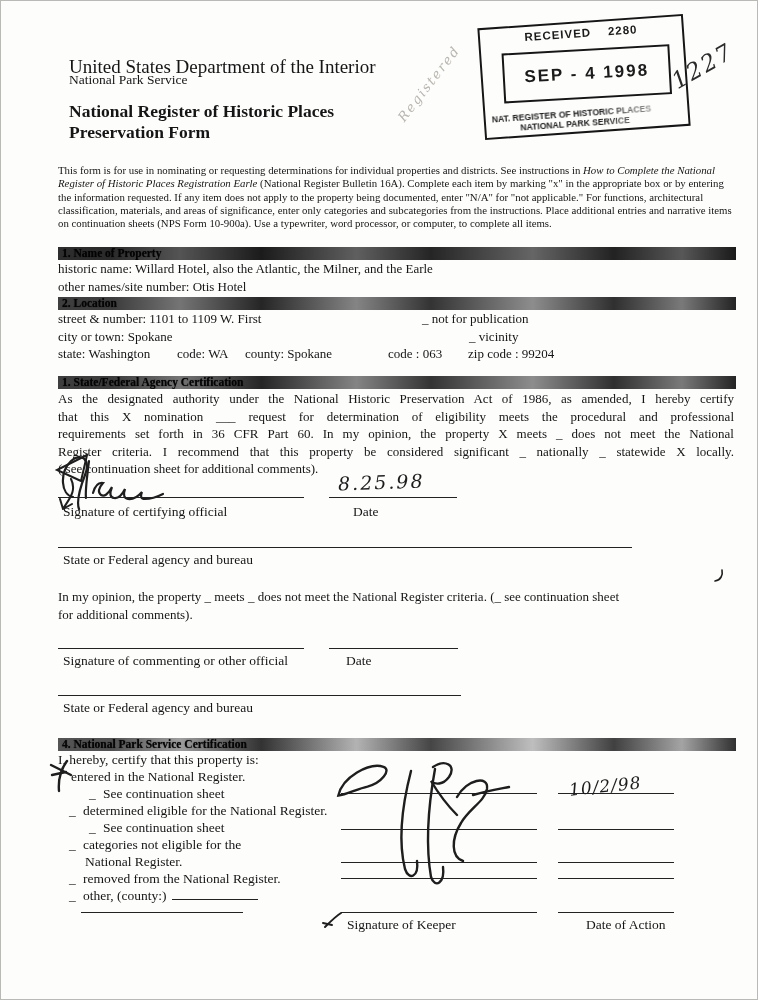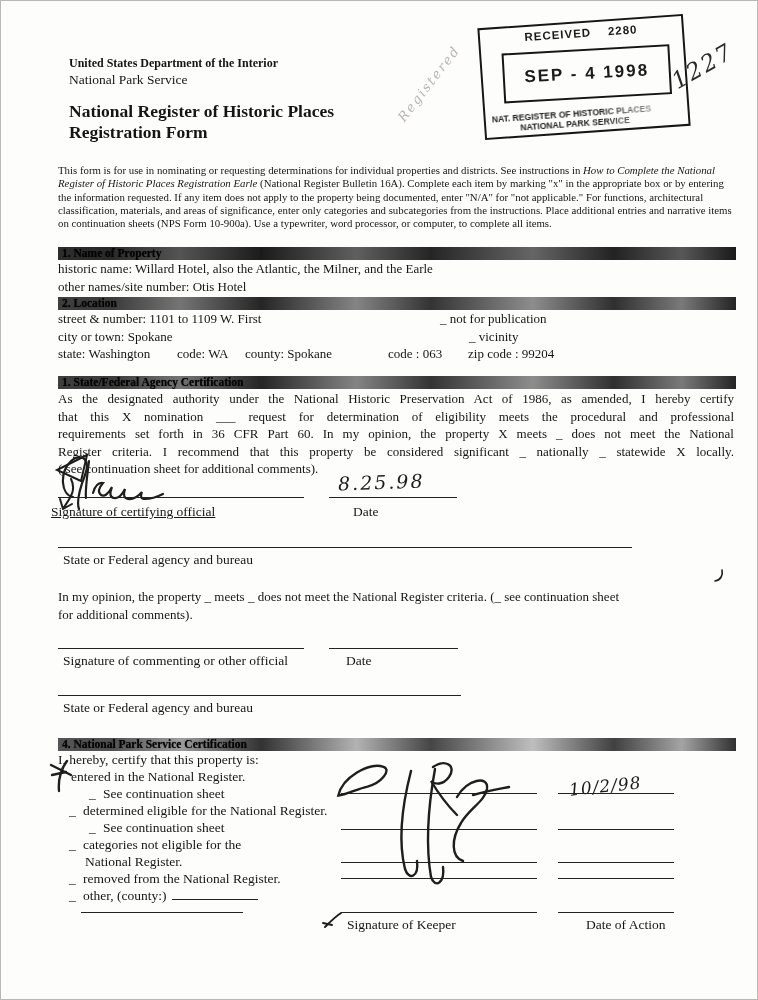--- a/index.html
+++ b/index.html
@@ -4,21 +4,21 @@
 <style>
   * { margin:0; padding:0; box-sizing:border-box; }
   html,body { background:#e8e8e8; }
   .page {
     position:relative; width:758px; height:1000px;
     background:#fdfdfc; border:1px solid #b9b9b6;
     font-family:"Liberation Serif", serif; color:#151515;
     overflow:hidden;
   }
   .abs { position:absolute; }
-  .dept { font-size:12px; font-weight:bold; }
+  .dept { font-size:19px; font-weight:normal; }
   .agency { font-size:13.5px; }
   .title { font-size:17.5px; font-weight:bold; line-height:21px; }
   .instr { font-size:10.8px; line-height:13.3px; white-space:nowrap; }
   .instr .it { font-style:italic; }
   .secbar {
     left:57px; width:678px; height:13px; padding:0 0 4px 4px;
     font-size:11.5px; font-weight:bold; line-height:13px; color:#040404;
     text-shadow:0 0 1px rgba(0,0,0,.65);
     background:
       linear-gradient(90deg, rgba(0,0,0,.55) 0%, rgba(40,40,40,.8) 8%, rgba(95,95,95,.5) 18%, rgba(20,20,20,.85) 30%, rgba(125,125,125,.45) 44%, rgba(30,30,30,.8) 55%, rgba(145,145,145,.4) 70%, rgba(25,25,25,.8) 82%, rgba(105,105,105,.5) 92%, rgba(10,10,10,.8) 100%), #8a8a8a;
@@ -62,21 +62,21 @@
 </style>
 </head>
 <body>
 
 <div class="page">
 
   <div class="abs dept" style="left:68px; top:55px;">United States Department of the Interior</div>
   <div class="abs agency" style="left:68px; top:71px;">National Park Service</div>
   <div class="abs title" style="left:68px; top:100px;">
     <div>National Register of Historic Places</div>
-    <div>Registration Form</div>
+    <div>Preservation Form</div>
   </div>
 
   <div class="abs hw hw-note" style="left:382px; top:75px;">Registered</div>
 
   <div class="abs stamp">
     <div class="stamp-top">
       <span>RECEIVED</span>&nbsp;&nbsp;&nbsp;
       <span>2280</span>
     </div>
     <div class="stamp-inner">
@@ -97,21 +97,21 @@
     <div>classification, materials, and areas of significance, enter only categories and subcategories from the instructions.  Place additional entries and narrative items</div>
     <div>on continuation sheets (NPS Form 10-900a).  Use a typewriter, word processor, or computer, to complete all items.</div>
   </div>
 
   <div class="abs secbar dark" style="top:246px;">1.  Name of Property</div>
   <div class="abs body14" style="left:57px; top:260px;">historic name: Willard Hotel, also the Atlantic, the Milner, and the Earle</div>
   <div class="abs body14" style="left:57px; top:278px;">other names/site number: Otis Hotel</div>
 
   <div class="abs secbar" style="top:296px;">2.  Location</div>
   <div class="abs body14" style="left:57px; top:310px;">street &amp; number: 1101 to 1109 W. First</div>
-  <div class="abs body14" style="left:439px; top:310px;text-align:right;">_  not for publication</div>
+  <div class="abs body14" style="left:421px; top:310px;text-align:right;">_  not for publication</div>
   <div class="abs body14" style="left:57px; top:328px;">city or town: Spokane</div>
   <div class="abs body14" style="left:468px; top:328px;">_  vicinity</div>
   <div class="abs body14" style="left:57px; top:345px;">state: Washington</div>
   <div class="abs body14" style="left:176px; top:345px;">code: WA</div>
   <div class="abs body14" style="left:244px; top:345px;">county: Spokane</div>
   <div class="abs body14" style="left:387px; top:345px;">code : 063</div>
   <div class="abs body14" style="left:467px; top:345px;">zip code : 99204</div>
 
   <div class="abs secbar" style="top:375px;">1.  State/Federal Agency Certification</div>
   <div class="abs para just" style="left:57px; top:389px;">
@@ -129,21 +129,21 @@
 
   <svg class="abs" style="left:58px; top:450px;" width="200" height="62" viewBox="0 0 200 62">
     <path class="ink" stroke-width="2.2" d="M14,46 C2,44 0,22 12,10 C22,1 32,8 26,24 C21,37 17,50 20,58"></path>
     <path class="ink" stroke-width="2.2" d="M30,10 C28,26 26,40 27,47"></path>
     <path class="ink" stroke-width="2.2" d="M34,42 q3,-11 10,-10 q-7,8 -2,12 q5,3 11,-8 q-4,10 2,11 q6,1 11,-9 q-3,9 3,10 q7,1 14,-7 q-3,7 3,7 q8,0 18,-5"></path>
   </svg>
 
   <div class="abs rule" style="left:57px; top:481px; width:246px; height:16px;"></div>
   <div class="abs rule" style="left:328px; top:481px; width:128px; height:16px;"></div>
   <div class="abs hw hw-date1" style="left:337px; top:470px;">8.25.98</div>
-  <div class="abs lbl" style="left:50px; top:503px;text-decoration:underline;">Signature of certifying official</div>
+  <div class="abs lbl" style="left:62px; top:503px;">Signature of certifying official</div>
   <div class="abs lbl" style="left:352px; top:503px;">Date</div>
 
   <div class="abs rule" style="left:57px; top:531px; width:574px; height:16px;"></div>
   <div class="abs lbl" style="left:62px; top:551px;">State or Federal agency and bureau</div>
 
   <div class="abs para" style="left:57px; top:587px;">
     <div>In my opinion, the property _ meets _ does not meet the National Register criteria.  (_ see continuation sheet</div>
     <div>for additional comments).</div>
   </div>
 

